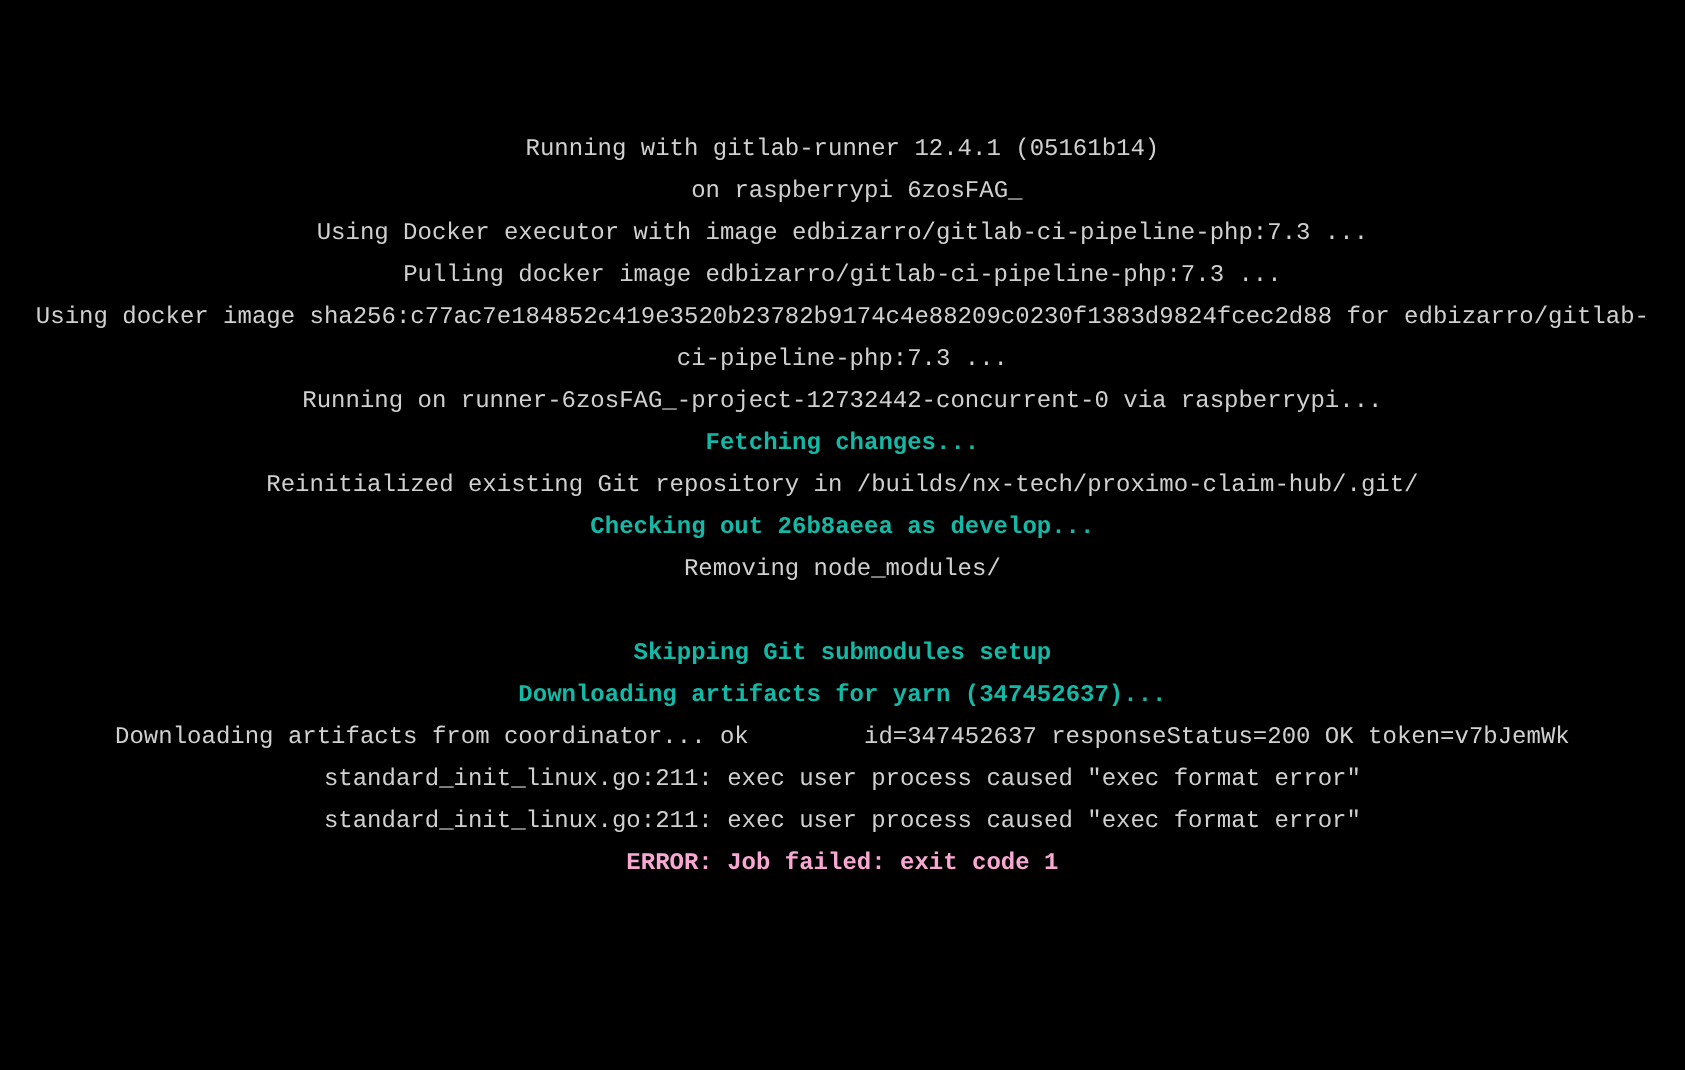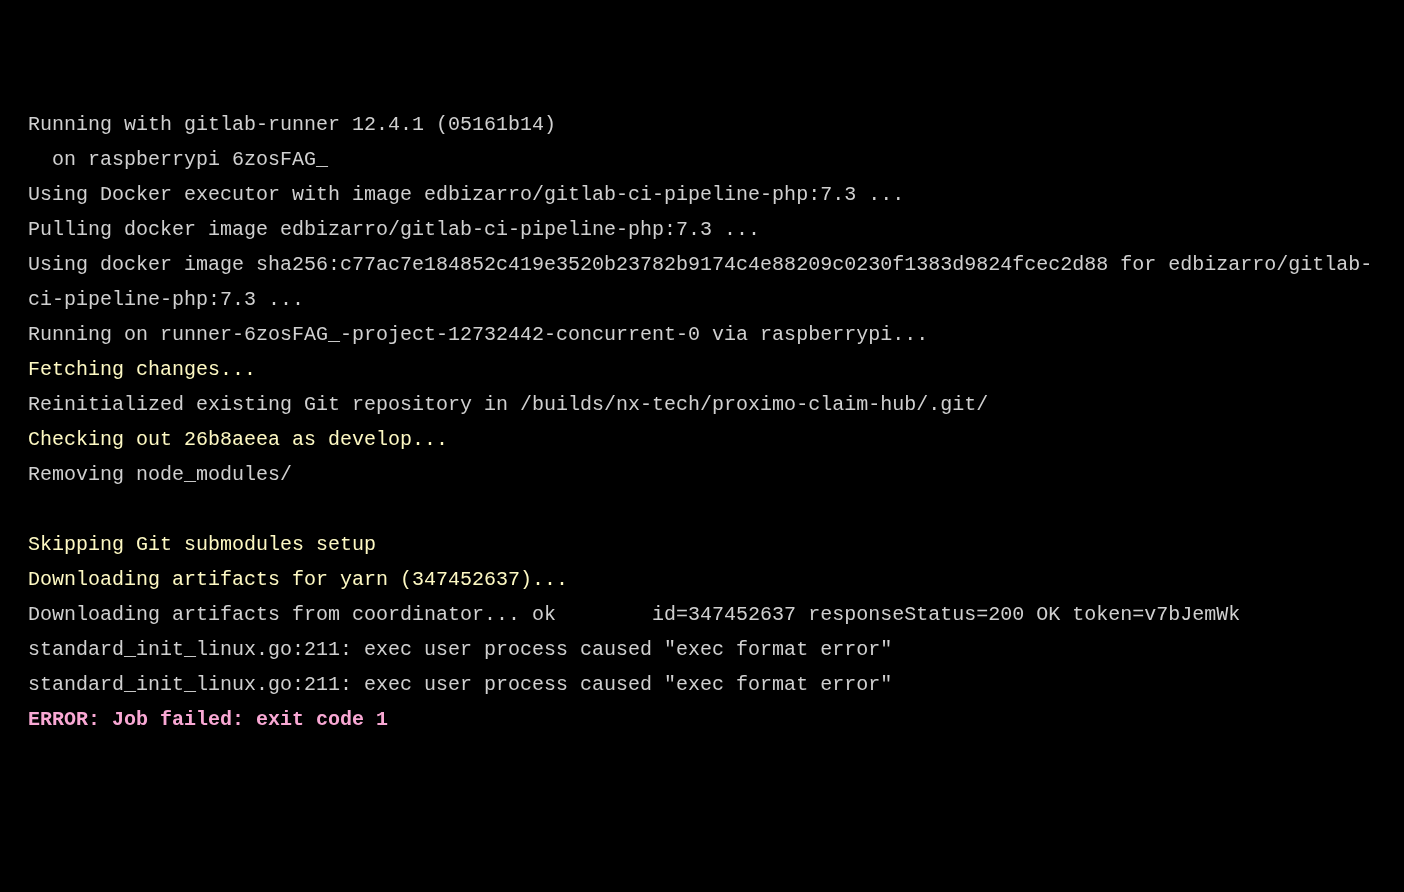--- a/index.html
+++ b/index.html
@@ -1,40 +1,41 @@
 <!DOCTYPE html>
 <html><head>
   <meta charset="utf-8">
   <style>
     * {
       margin: 0;
       padding: 0;
       box-sizing: border-box;
+      text-align: center;
     }
     body {
       background-color: #000000;
       color: #d0d0d0;
       font-family: 'Consolas', 'Monaco', 'Courier New', monospace;
       font-size: 20px;
       line-height: 1.75;
       padding: 72px 28px 28px 28px;
       width: 1404px;
       height: 892px;
       overflow: hidden;
     }
     .terminal {
       white-space: pre-wrap;
       word-wrap: break-word;
     }
     .line {
       display: block;
     }
     .green {
-      color: #fef9c3;
-      font-weight: normal;
+      color: #14b8a6;
+      font-weight: bold;
     }
     .red {
       color: #f9a8d4;
       font-weight: bold;
     }
     .normal {
       color: #d0d0d0;
     }
   </style>
 </head>

